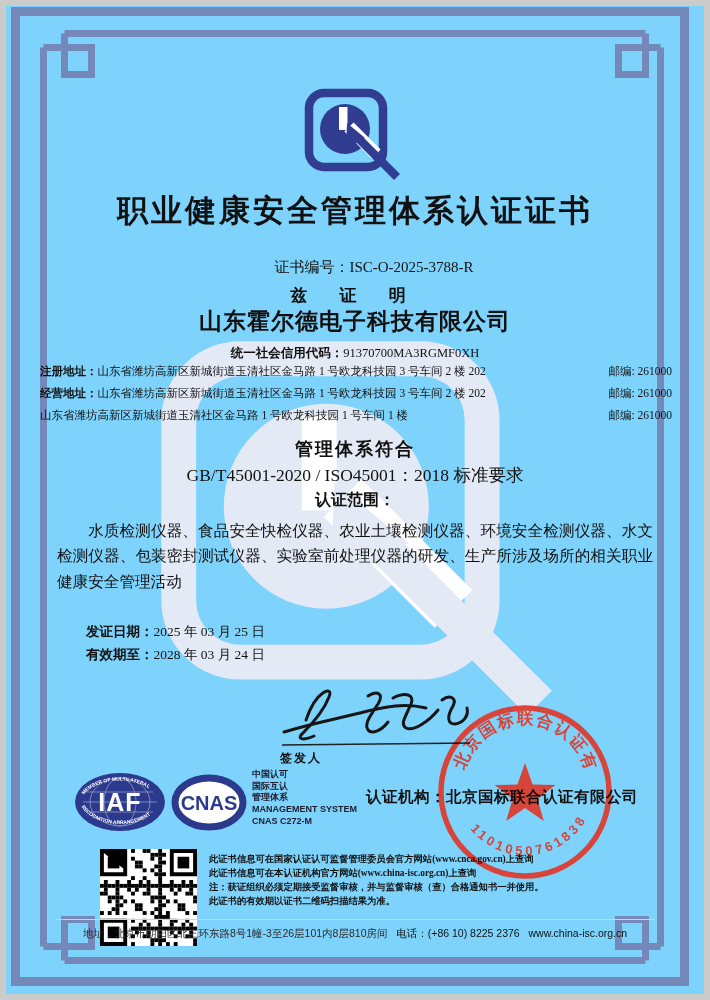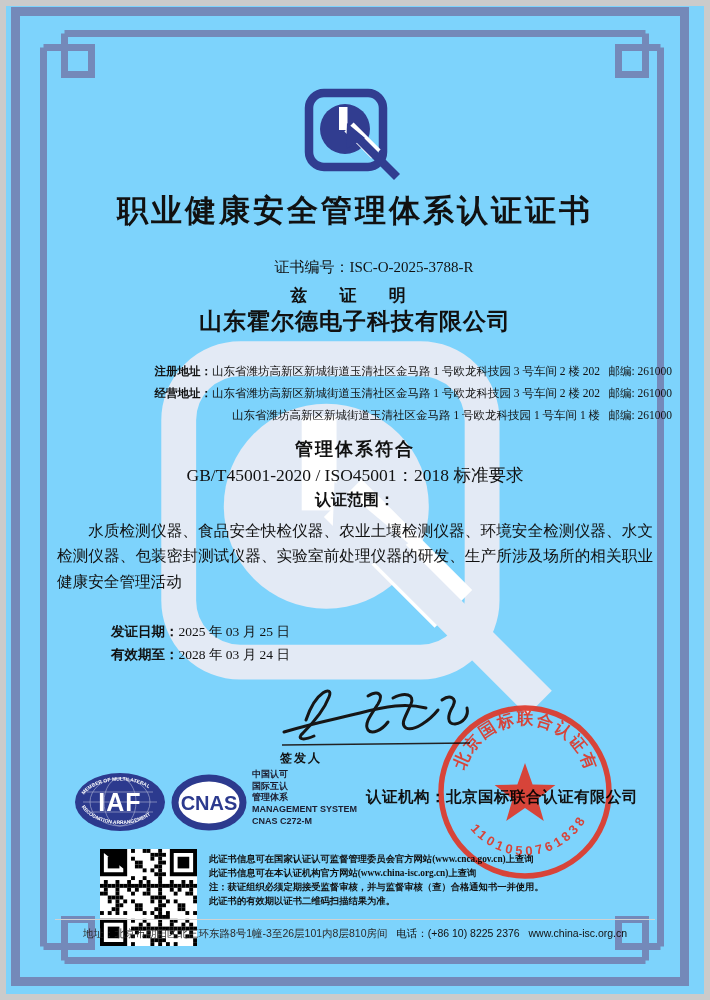--- a/index.html
+++ b/index.html
@@ -14,30 +14,30 @@
   .frame{z-index:1;}
   .content{position:absolute;inset:0;z-index:2;}
   .title{top:190px;font-size:31px;font-weight:bold;letter-spacing:3px;}
   .certno{top:258px;font-size:15px;margin-left:38px;}
   .hereby{top:284px;font-size:17px;font-weight:bold;letter-spacing:14px;}
   .company{top:306px;font-size:23px;font-weight:bold;letter-spacing:1px;}
   .credit{top:345px;font-size:12.5px;}
   .credit .lbl{font-weight:bold;}
   .addr-wrap{top:360px;left:40px;width:632px;}
   .addr-row{display:grid;grid-template-columns:1fr 72px;align-items:center;height:22px;font-size:11.5px;}
-  .addr-main{text-align:right;white-space:nowrap;}
+  .addr-main{text-align:left;white-space:nowrap;}
   .addr-main .lbl{font-weight:bold;}
   .addr-zip{text-align:right;}
   .conform{top:437px;font-size:18px;font-weight:bold;letter-spacing:2px;}
   .standard{top:463px;font-size:17.5px;}
   .scopelbl{top:490px;font-size:16px;font-weight:bold;}
   .scope{top:518px;left:57px;width:596px;font-size:15.6px;line-height:1.62;
          text-indent:2em;text-align:justify;font-family:Liberation Serif, serif;}
   .dates{top:620px;left:86px;font-size:13.5px;line-height:23px;}
-  .dates .lbl{font-weight:bold;margin-left:25px;}
+  .dates .lbl{font-weight:bold;}
   .signer{top:750px;left:280px;width:140px;text-align:left;font-size:12px;font-weight:bold;letter-spacing:2px;}
   .acc-text{top:769px;left:252px;width:120px;font-size:9px;font-weight:bold;
             font-family:"Liberation Sans",sans-serif;line-height:1.3;color:#1c1c2e;}
   .certbody{top:787px;left:366px;font-size:15.5px;font-weight:bold;letter-spacing:.5px;}
   .seal{z-index:3;mix-blend-mode:multiply;opacity:.92;}
   .notes{top:853px;left:209px;width:430px;font-size:9.3px;font-weight:bold;line-height:1.5;}
   .divider{top:919px;left:55px;width:600px;border-top:1px solid #d2d2d2;}
   .footer{top:927px;font-size:10.5px;font-family:"Liberation Sans",sans-serif;color:#2b2b2b;}
   .footer b{font-weight:normal;color:#111;}
 </style>
@@ -86,20 +86,23 @@
     <div class="abs ctr title">职业健康安全管理体系认证证书</div>
 
     <div class="abs ctr certno">
       <span>证书编号：</span><span>ISC-O-2025-3788-R</span>
     </div>
 
     <div class="abs ctr company">山东霍尔德电子科技有限公司</div>
 
     <div class="abs ctr hereby">兹 证 明</div>
 
+    <div class="abs ctr credit">
+      <span class="lbl">统一社会信用代码：</span><span>91370700MA3RGMF0XH</span>
+    </div>
 
     <div class="abs addr-wrap">
       <div class="addr-row">
         <div class="addr-main"><span class="lbl">注册地址：</span><span>山东省潍坊高新区新城街道玉清社区金马路 1 号欧龙科技园 3 号车间 2 楼 202</span></div>
         <div class="addr-zip">邮编: 261000</div>
       </div>
       <div class="addr-row">
         <div class="addr-main"><span class="lbl">经营地址：</span><span>山东省潍坊高新区新城街道玉清社区金马路 1 号欧龙科技园 3 号车间 2 楼 202</span></div>
         <div class="addr-zip">邮编: 261000</div>
       </div>

